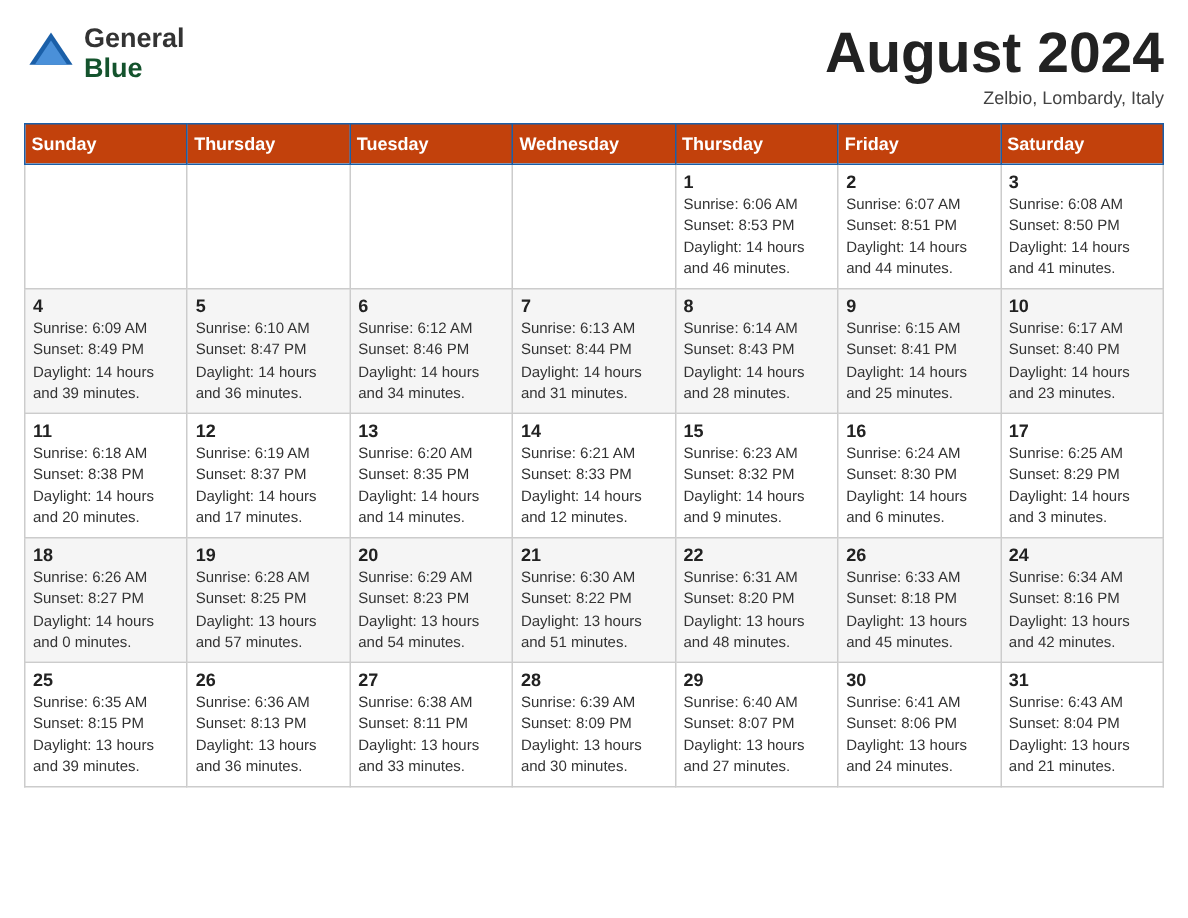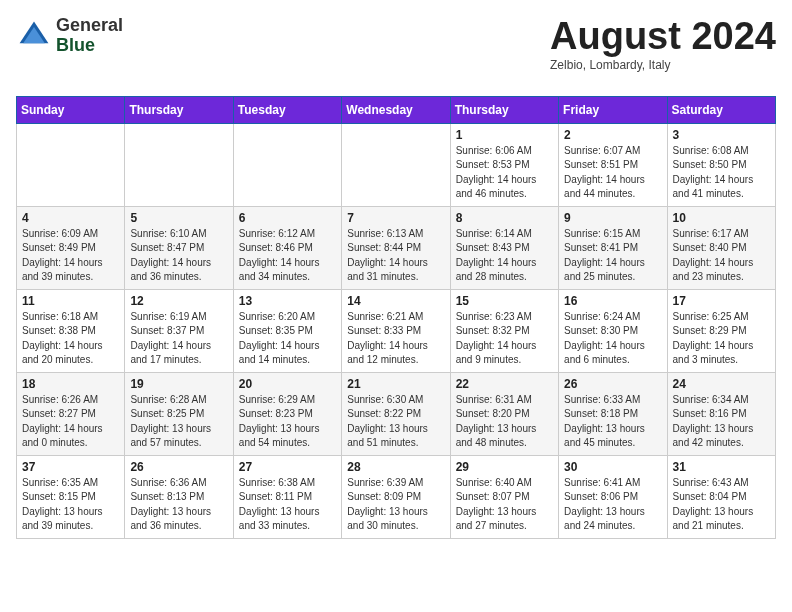--- a/index.html
+++ b/index.html
@@ -7,58 +7,58 @@
       font-family: Arial, sans-serif;
       background: #fff;
       width: 792px;
       min-height: 612px;
       padding: 16px;
     }
     .header {
       display: flex;
       justify-content: space-between;
       align-items: flex-start;
-      margin-bottom: 24px;
+      margin-bottom: 10px;
     }
     .logo {
       display: flex;
       align-items: center;
       gap: 4px;
     }
     .logo-text {
       font-size: 18px;
       font-weight: bold;
       line-height: 1.1;
     }
     .logo-general { color: #333; }
     .logo-blue { color: #14532d; }
     .logo-icon {
       width: 36px;
       height: 36px;
     }
     .title-section {
-      text-align: left;
+      text-align: right;
     }
     .month-title {
       font-size: 38px;
       font-weight: bold;
       color: #222;
       line-height: 1.1;
     }
     .location {
       font-size: 12px;
       color: #444;
     }
     table {
       width: 100%;
       border-collapse: collapse;
       font-size: 11px;
     }
     thead tr th {
-      background: #6d28d9;
+      background: #c2410c;
       color: #fff;
       padding: 6px 4px;
       text-align: left;
       font-size: 12px;
       font-weight: bold;
       border: 1px solid #1a5fa8;
     }
     tbody tr td {
       border: 1px solid #ccc;
       padding: 4px 5px;
@@ -223,21 +223,21 @@
           <span class="day-num">26</span>
           <div class="day-info">Sunrise: 6:33 AM<br>Sunset: 8:18 PM<br>Daylight: 13 hours<br>and 45 minutes.</div>
         </td>
         <td>
           <span class="day-num">24</span>
           <div class="day-info">Sunrise: 6:34 AM<br>Sunset: 8:16 PM<br>Daylight: 13 hours<br>and 42 minutes.</div>
         </td>
       </tr>
       <tr>
         <td>
-          <span class="day-num">37</span>
+          <span class="day-num">25</span>
           <div class="day-info">Sunrise: 6:35 AM<br>Sunset: 8:15 PM<br>Daylight: 13 hours<br>and 39 minutes.</div>
         </td>
         <td>
           <span class="day-num">26</span>
           <div class="day-info">Sunrise: 6:36 AM<br>Sunset: 8:13 PM<br>Daylight: 13 hours<br>and 36 minutes.</div>
         </td>
         <td>
           <span class="day-num">27</span>
           <div class="day-info">Sunrise: 6:38 AM<br>Sunset: 8:11 PM<br>Daylight: 13 hours<br>and 33 minutes.</div>
         </td>

